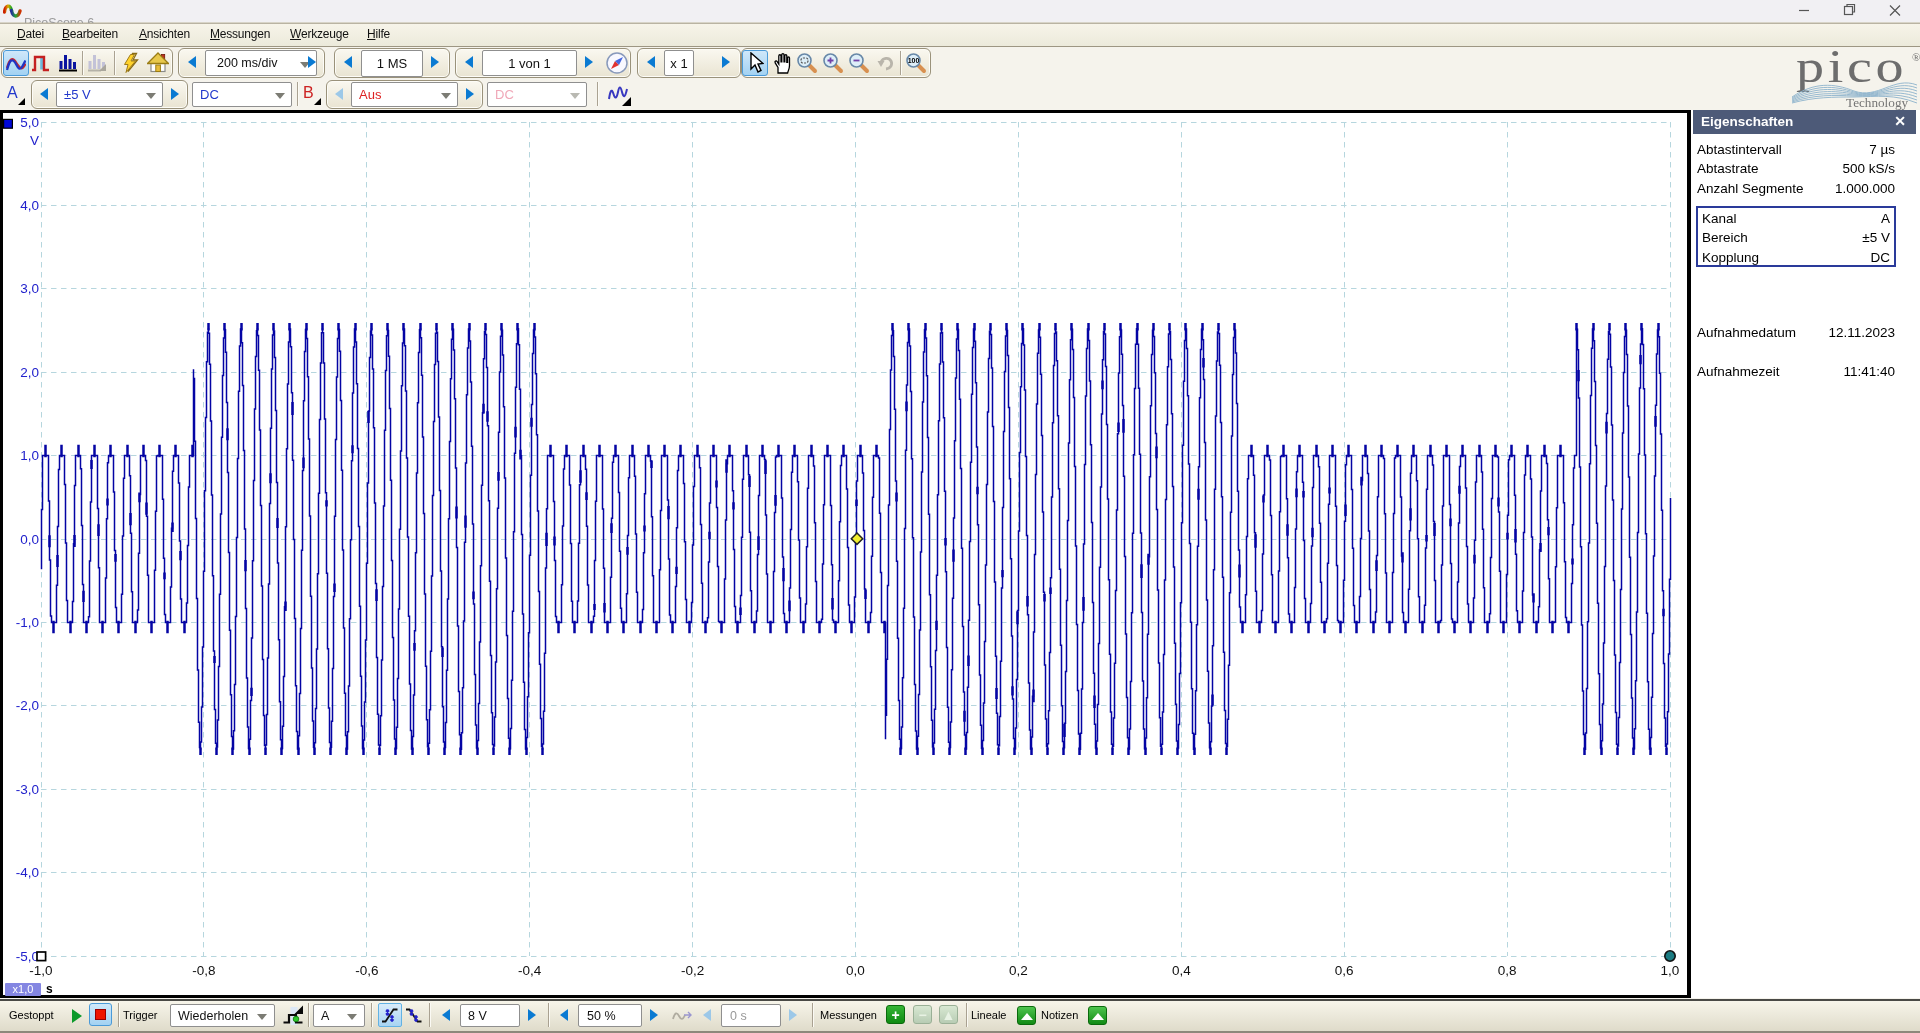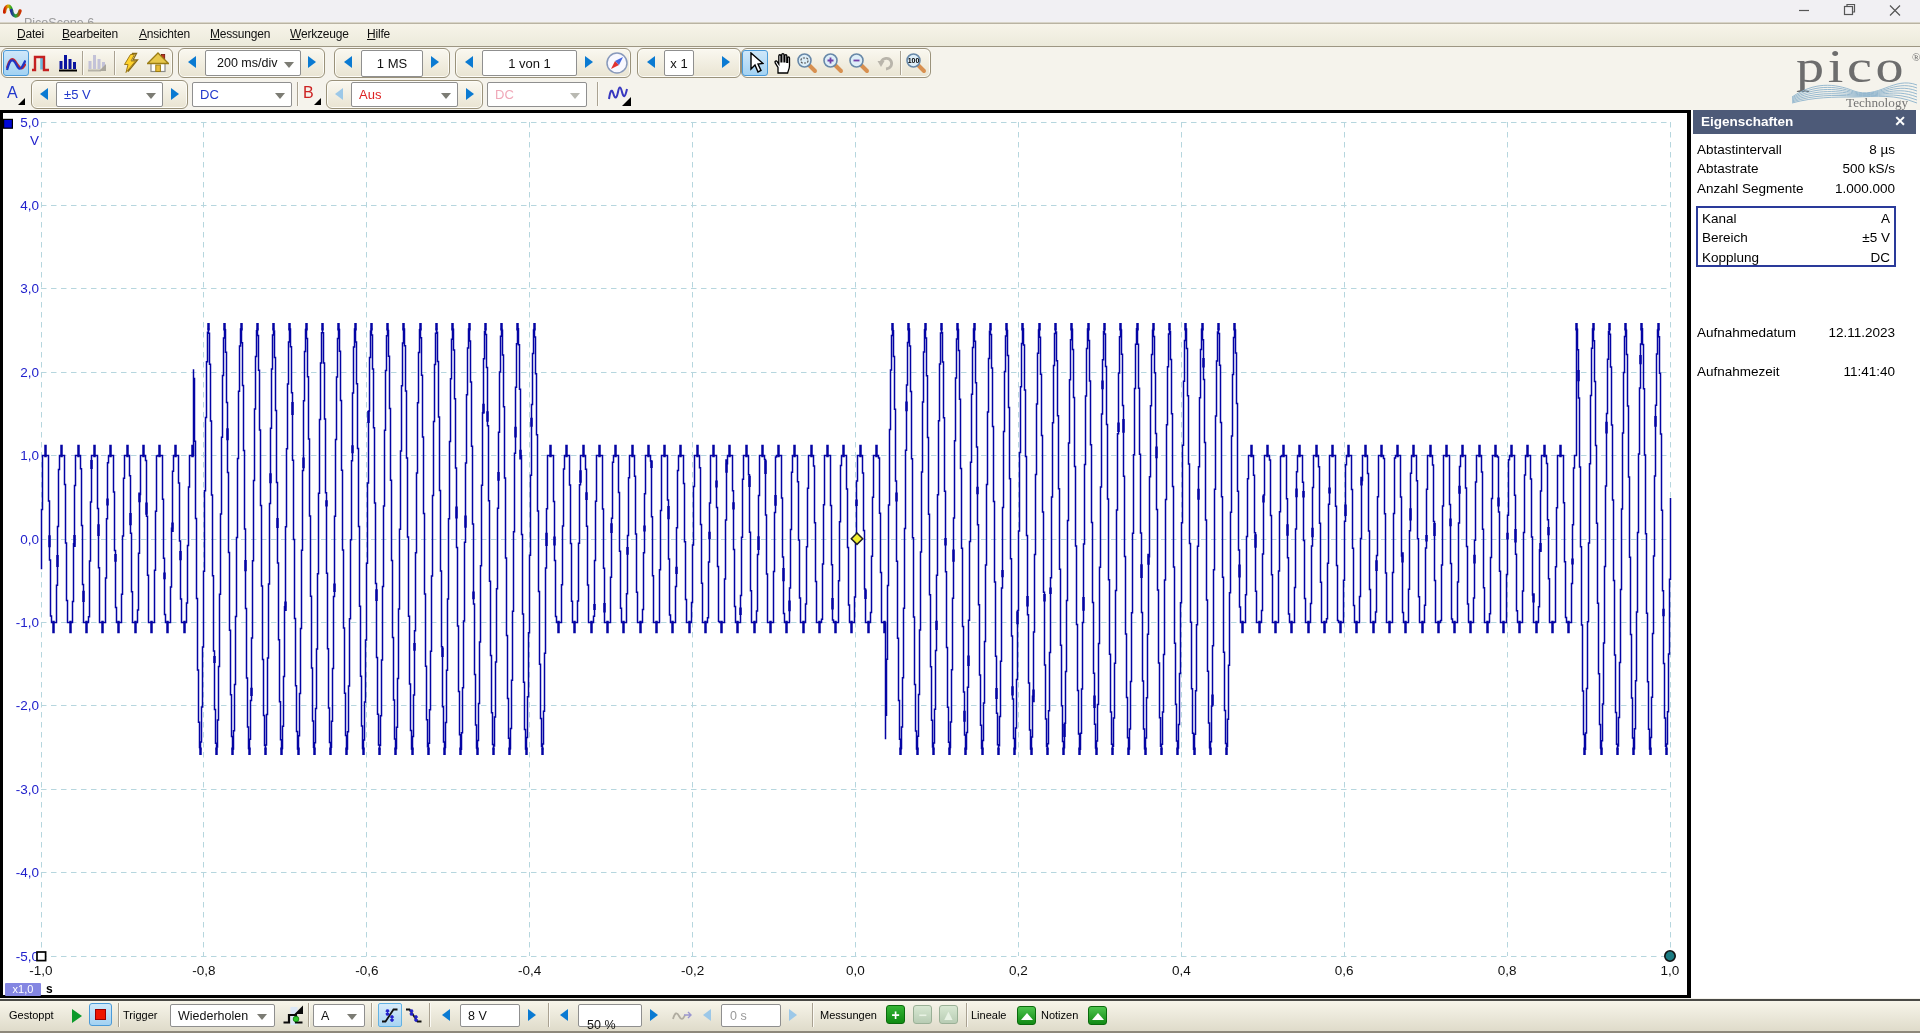--- a/index.html
+++ b/index.html
@@ -101,21 +101,21 @@
 <svg class="abs" style="left:147px;top:51px" width="22" height="24" viewBox="0 0 22 24">
 <rect x="14.5" y="3.5" width="3.2" height="6" fill="#c03020" stroke="#701808" stroke-width="0.8"></rect>
 <rect x="4" y="11" width="14" height="9.5" fill="#fff" stroke="#8a8a88" stroke-width="1.2"></rect>
 <polygon points="11,2 21.5,12.5 0.5,12.5" fill="#e8c84c" stroke="#9a7c14" stroke-width="1.3"></polygon>
 <rect x="8.8" y="14" width="4.6" height="6.5" fill="#e8bc38" stroke="#9a7c14" stroke-width="1"></rect>
 </svg>
 <div class="grp" style="left:178px;top:48px;width:147px;height:30px;"></div>
 <div class="abtn" style="left:182px;top:50px;">
     <span class="tri-l"></span>
   </div>
-<div class="wbox" style="left:205px;top:50px;width:96px;height:26px;">
+<div class="wbox" style="left:205px;top:50px;width:112px;height:26px;">
     <span style="position:absolute;left:11px;top:5px;color:#111;font-size:12.5px;white-space:nowrap;">200 ms/div</span>
     <span class="ddarrow" style="right:6px;top:11px;border-top-color:#7c7c74;"></span>
   </div>
 <div class="abtn" style="left:301px;top:50px;">
     <span class="tri-r"></span>
   </div>
 <div class="grp" style="left:334px;top:48px;width:116px;height:30px;"></div>
 <div class="abtn" style="left:338px;top:50px;">
     <span class="tri-l"></span>
   </div>
@@ -287,21 +287,21 @@
 <rect x="3.6" y="119.4" width="8.8" height="8.8" fill="#0008d8" stroke="#000" stroke-width="1.2"></rect>
 </svg>
 <div class="abs" style="left:5px;top:983px;width:36px;height:13px;background:#8486e2;border-radius:1px;color:#fff;font-size:11px;text-align:center;line-height:13px;">x1,0</div>
 <div class="abs" style="left:46px;top:982px;font-size:12px;font-weight:bold;color:#000;">s</div>
 <div id="rpanel" class="abs"></div>
 <div class="abs" style="left:1687px;top:110px;width:4px;height:888px;background:#000;"></div>
 <div id="rphead" class="abs">
     <span style="position:absolute;left:8px;top:4px;">Eigenschaften</span>
     <span style="position:absolute;right:10px;top:3px;font-weight:bold;font-size:14px;">✕</span>
   </div>
-<div class="prow" style="top:142px;">Abtastintervall<span class="pv">8 µs</span></div>
+<div class="prow" style="top:142px;">Abtastintervall<span class="pv">7 µs</span></div>
 <div class="prow" style="top:161px;">Abtastrate<span class="pv">500 kS/s</span></div>
 <div class="prow" style="top:181px;">Anzahl Segmente<span class="pv">1.000.000</span></div>
 <div id="kanalbox" class="abs"></div>
 <div class="prow" style="top:211px;left:1702px;width:188px;">Kanal<span class="pv">A</span></div>
 <div class="prow" style="top:230px;left:1702px;width:188px;">Bereich<span class="pv">±5 V</span></div>
 <div class="prow" style="top:250px;left:1702px;width:188px;">Kopplung<span class="pv">DC</span></div>
 <div class="prow" style="top:325px;">Aufnahmedatum<span class="pv">12.11.2023</span></div>
 <div class="prow" style="top:344px;margin-top:20px;">Aufnahmezeit<span class="pv">11:41:40</span></div>
 <svg class="abs" style="left:1786px;top:48px" width="134" height="62" viewBox="0 0 134 62">
 <g transform="translate(10,0) scale(1.22 1)">
@@ -361,21 +361,21 @@
     <span style="position:absolute;left:7px;top:4px;">8 V</span>
   </div>
 <div class="babtn" style="left:522px;">
     <span class="tri-r"></span>
   </div>
 <div class="bsep abs" style="left:548px;top:1003px;"></div>
 <div class="babtn" style="left:556px;">
     <span class="tri-l"></span>
   </div>
 <div class="bwbox" style="left:578px;top:1004px;width:64px;height:23px;">
-    <span style="position:absolute;left:8px;top:13px;">50 %</span>
+    <span style="position:absolute;left:8px;top:4px;">50 %</span>
   </div>
 <div class="babtn" style="left:644px;">
     <span class="tri-r"></span>
   </div>
 <svg class="abs" style="left:671px;top:1006px" width="22" height="20" viewBox="0 0 22 20">
 <path d="M2,13 C4,6 6,6 8,10 C10,14 12,14 14,9" fill="none" stroke="#b0aca0" stroke-width="1.8"></path>
 <path d="M13,9 L20,9 M17,6 L20,9 L17,12" fill="none" stroke="#9a96d0" stroke-width="1.4"></path>
 </svg>
 <div class="babtn" style="left:699px;">
     <span class="tri-l dis"></span>

